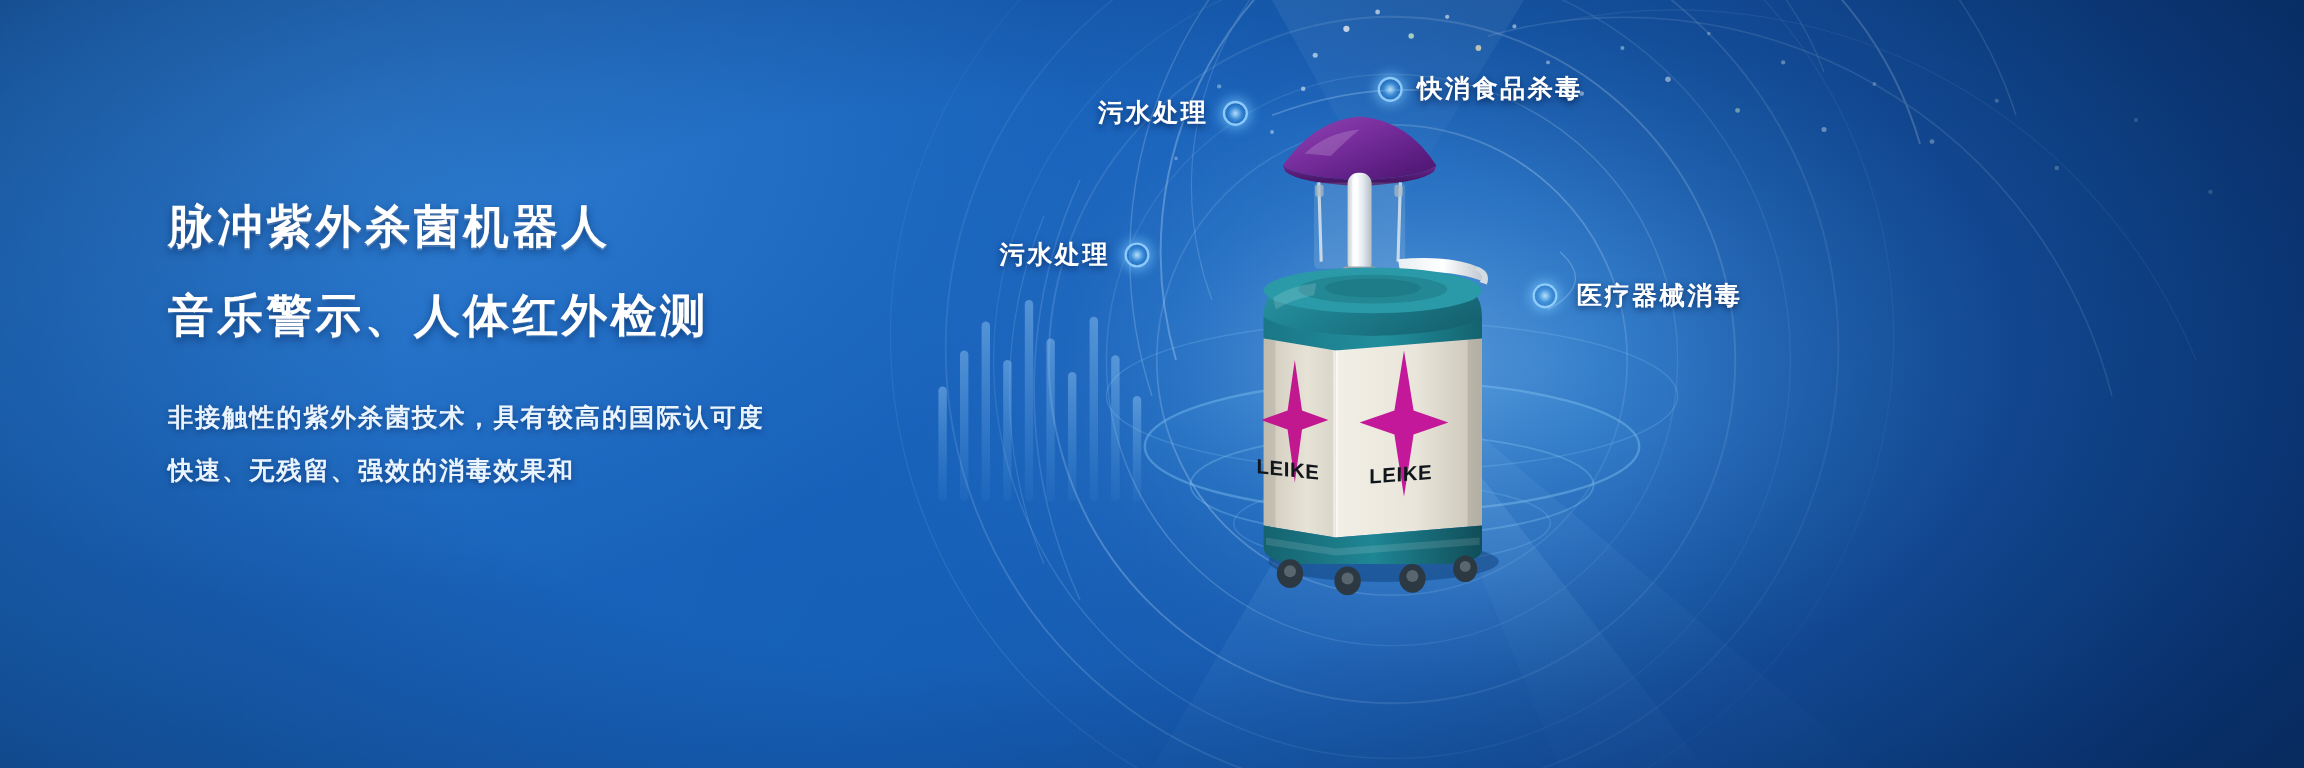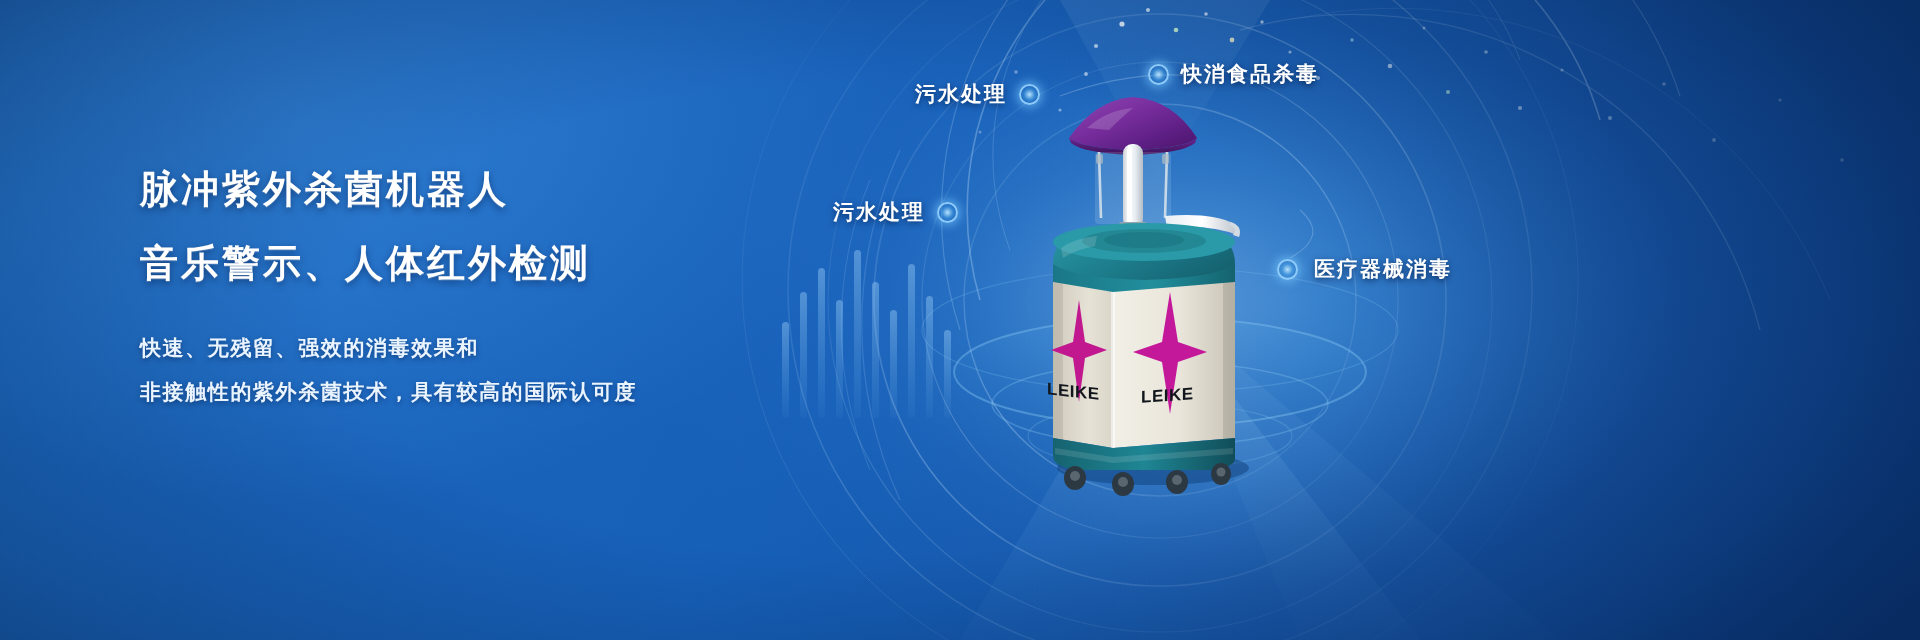--- a/index.html
+++ b/index.html
@@ -44,21 +44,21 @@
     font-family:"DejaVu Serif","Liberation Serif",serif;
     text-shadow:0 2px 6px rgba(3,26,70,0.75);
   }
   .node{width:17px;height:17px;border-radius:50%;border:2px solid rgba(150,210,255,0.92);
         background:radial-gradient(circle at 50% 50%, rgba(190,230,255,0.95) 0%, rgba(70,160,230,0.55) 45%, rgba(30,100,190,0.12) 75%);
         box-shadow:0 0 9px 3px rgba(120,200,255,0.55);flex:0 0 auto;}
 
   #callout-waste{left:915px;top:80px;}
   #callout-food{left:1148px;top:60px;}
   #callout-air{left:833px;top:198px;}
-  #callout-medical{left:1277px;top:255px;gap:16px;}
+  #callout-medical{left:1277px;top:232px;gap:16px;}
 
   
   #robot{position:absolute;left:1035px;top:96px;width:250px;height:400px;z-index:55;}
   .leike{
     position:absolute;font-family:"Liberation Sans","DejaVu Sans",sans-serif;
     font-weight:700;font-size:17px;letter-spacing:0.5px;color:#10161c;
   }
   #leike-left{left:12px;top:286px;transform:skewY(6deg);}
   #leike-right{left:106px;top:290px;transform:skewY(-4deg);}
 </style>
@@ -171,22 +171,22 @@
       <circle cx="1060" cy="110" r="1.6" fill="#eaf6ff" opacity="0.45"></circle>
       <circle cx="1016" cy="72" r="1.8" fill="#eaf6ff" opacity="0.40"></circle>
       <circle cx="980" cy="132" r="1.5" fill="#eaf6ff" opacity="0.32"></circle>
     </g>
   </svg>
 
   <div id="text-block">
     <div class="headline">脉冲紫外杀菌机器人</div>
     <div class="headline">音乐警示、人体红外检测</div>
     <div id="subtitle-block">
+      <div class="sub">非接触性的紫外杀菌技术，具有较高的国际认可度</div>
       <div class="sub">快速、无残留、强效的消毒效果和</div>
-      <div class="sub">非接触性的紫外杀菌技术，具有较高的国际认可度</div>
     </div>
   </div>
 
   <div class="callout" id="callout-waste">
     <span class="ctext">污水处理</span>
     <span class="node"></span>
   </div>
 
   <div class="callout" id="callout-food">
     <span class="node"></span>

